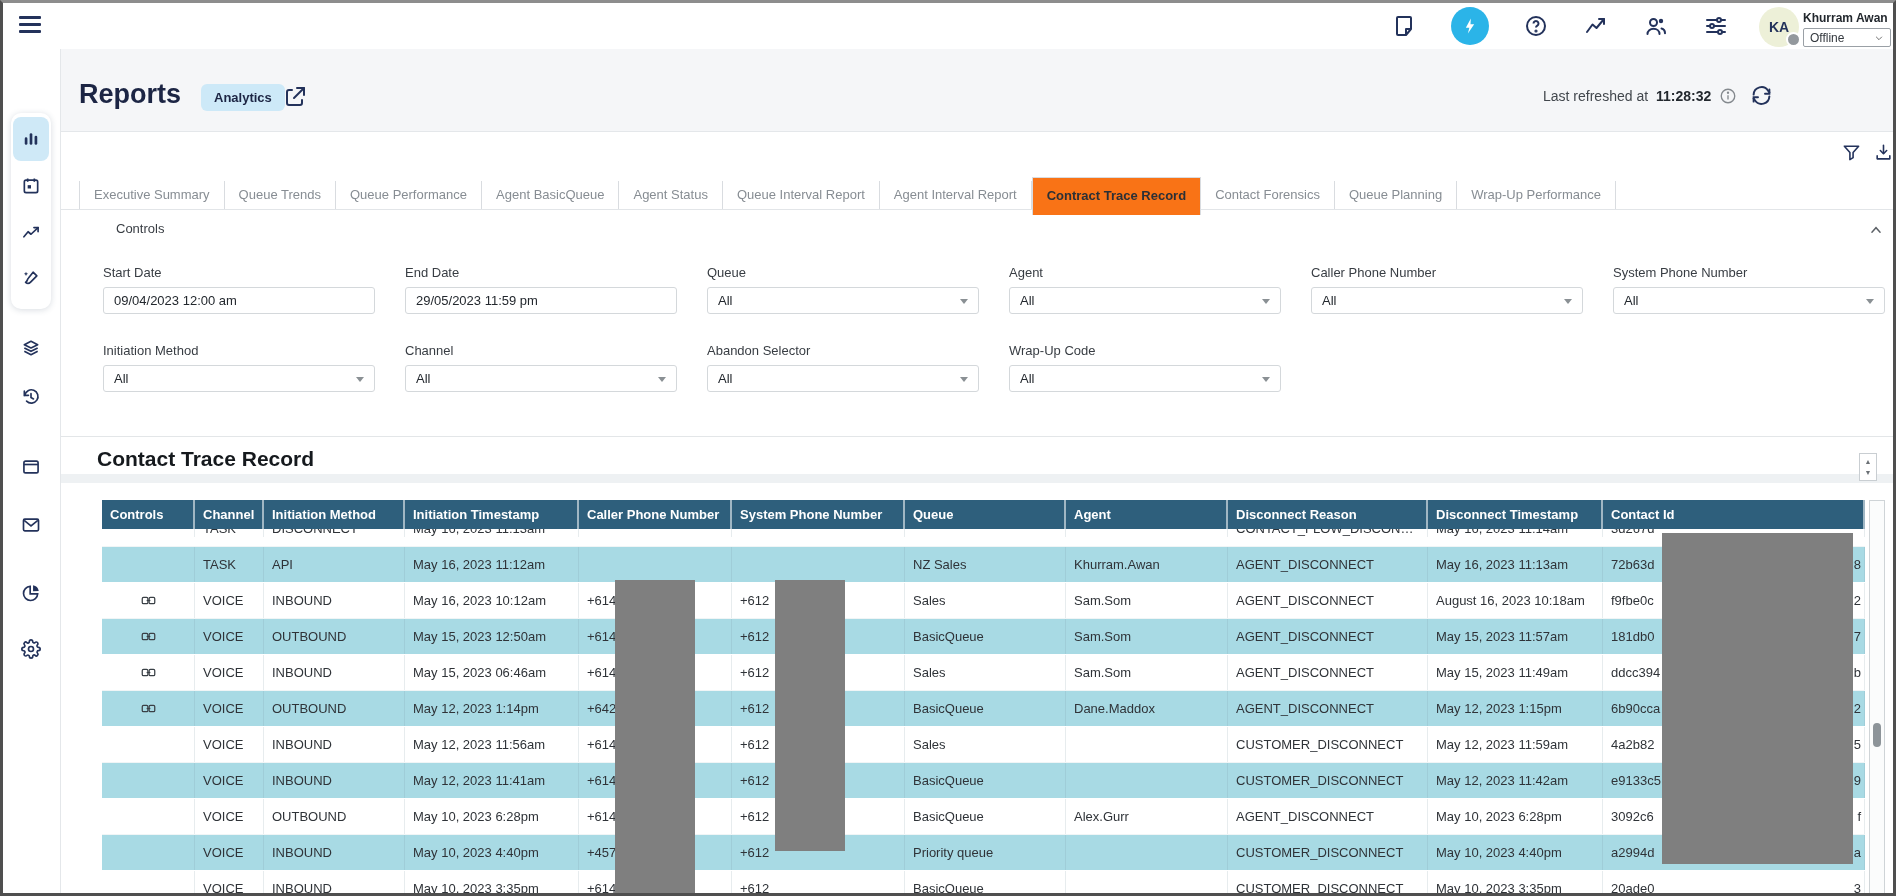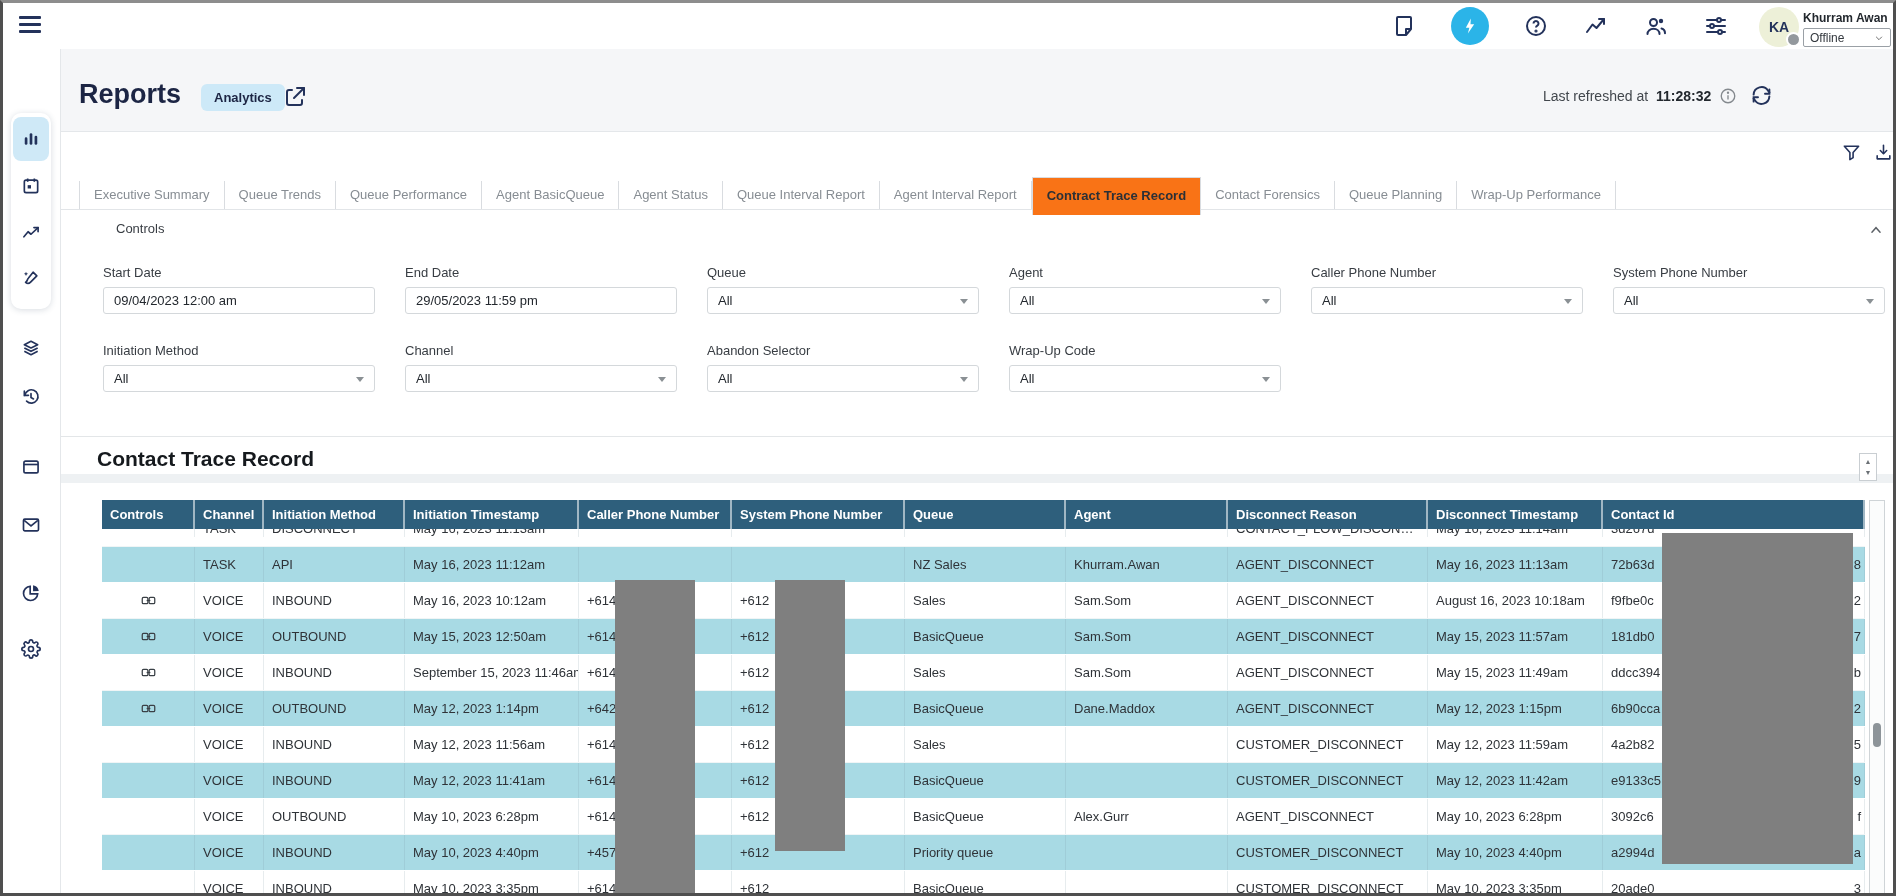--- a/index.html
+++ b/index.html
@@ -474,21 +474,21 @@
             <span>
               <svg viewBox="0 0 24 24" width="15" height="15" fill="none" stroke="#3a4046" stroke-width="2">
                 <rect x="2" y="7" width="9" height="10" rx="2"></rect>
                 <rect x="13" y="7" width="9" height="10" rx="2"></rect>
                 <line x1="9" y1="12" x2="15" y2="12"></line>
               </svg>
             </span>
           </div>
           <div class="td c1" style="width: 69px;">VOICE</div>
           <div class="td c2" style="width: 141px;">INBOUND</div>
-          <div class="td c3" style="width: 174px;">September 15, 2023 11:46am</div>
+          <div class="td c3" style="width: 174px;">May 15, 2023 06:46am</div>
           <div class="td c4" style="width: 153px;">+614</div>
           <div class="td c5" style="width: 173px;">+612</div>
           <div class="td c6" style="width: 161px;">Sales</div>
           <div class="td c7" style="width: 162px;">Sam.Som</div>
           <div class="td c8" style="width: 200px;">AGENT_DISCONNECT</div>
           <div class="td c9" style="width: 175px;">May 15, 2023 11:49am</div>
           <div class="td c10" style="width: 262px;">
             <span>ddcc394</span>
             <span class="td-end">b</span>
           </div>

